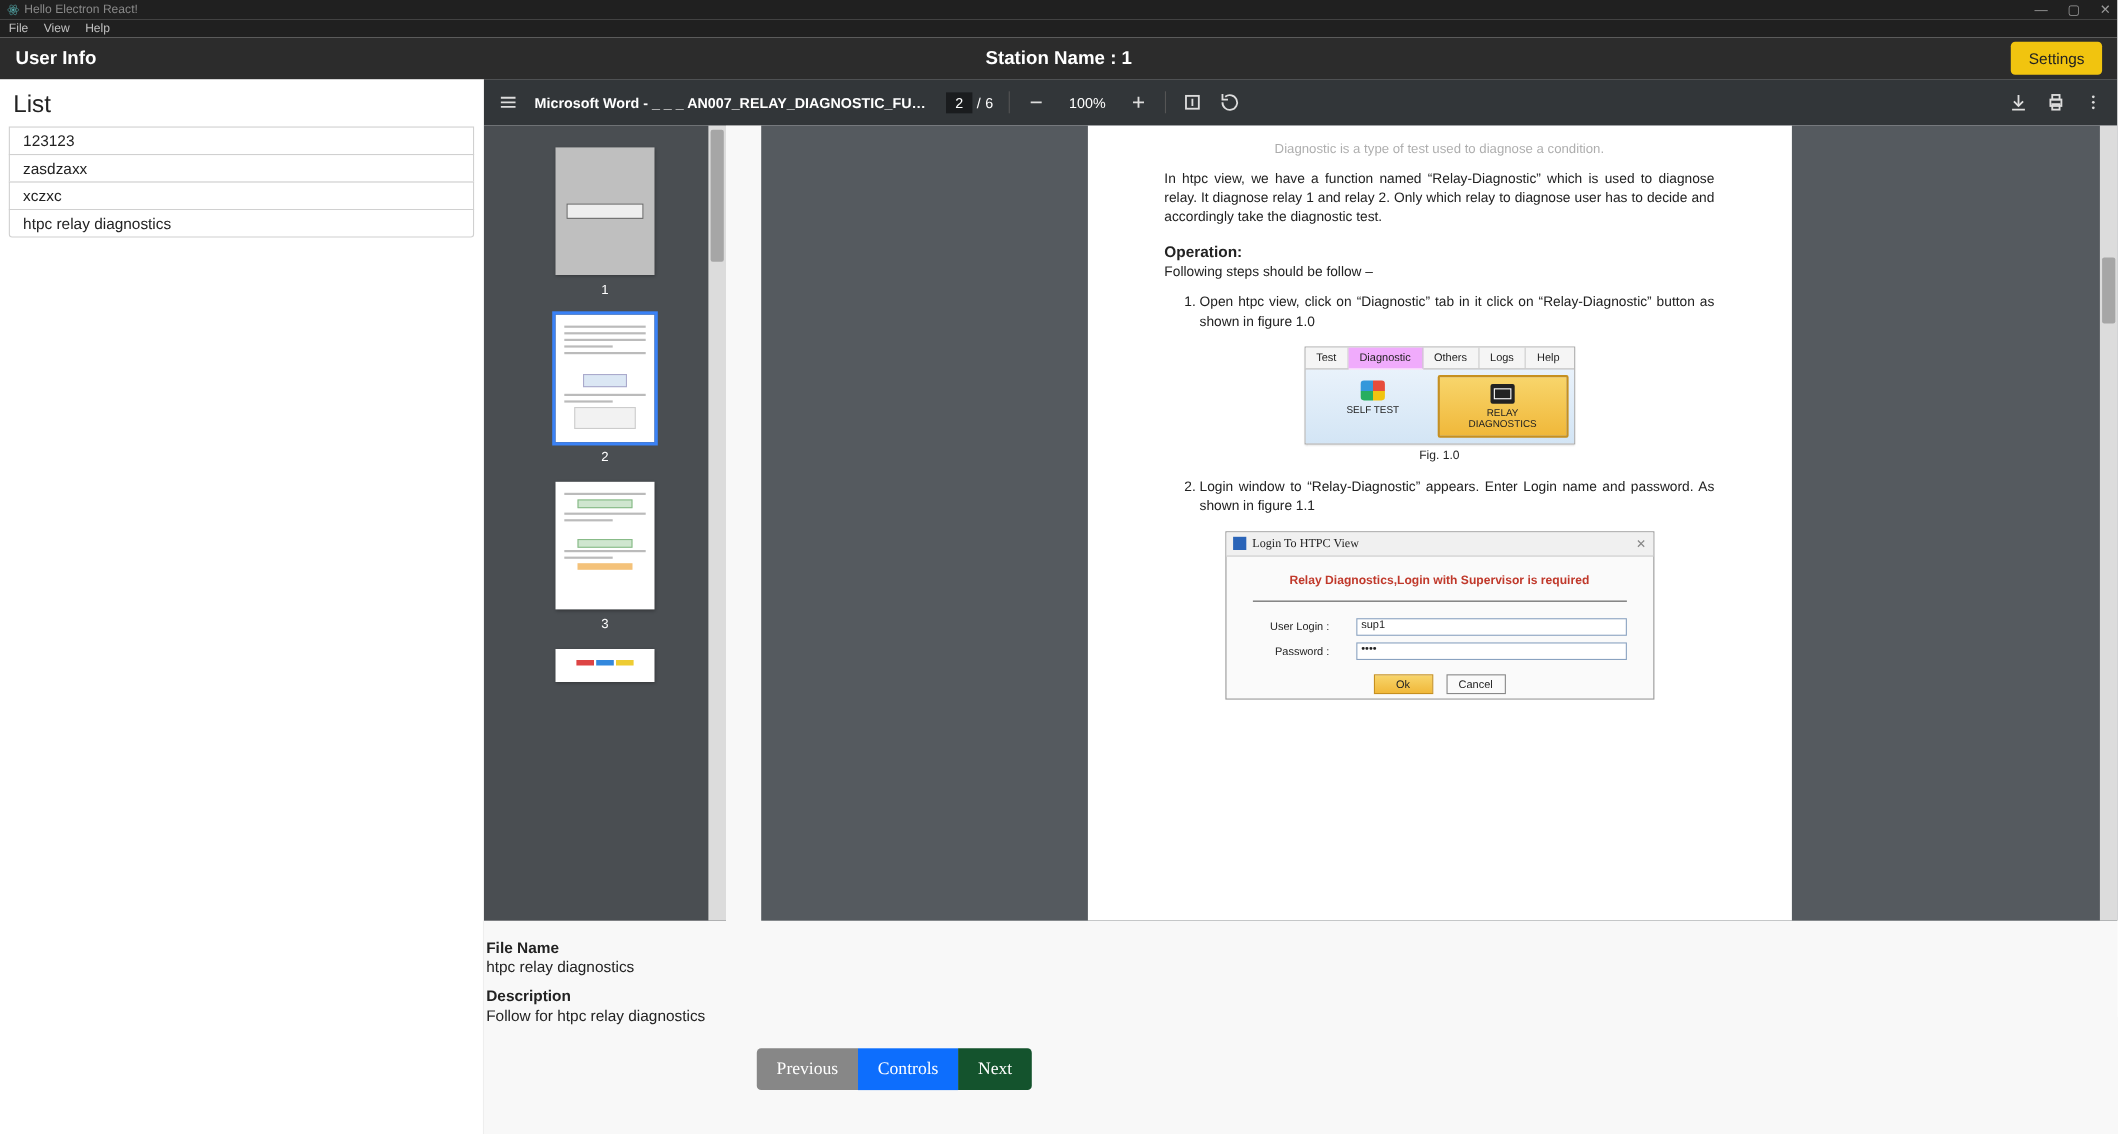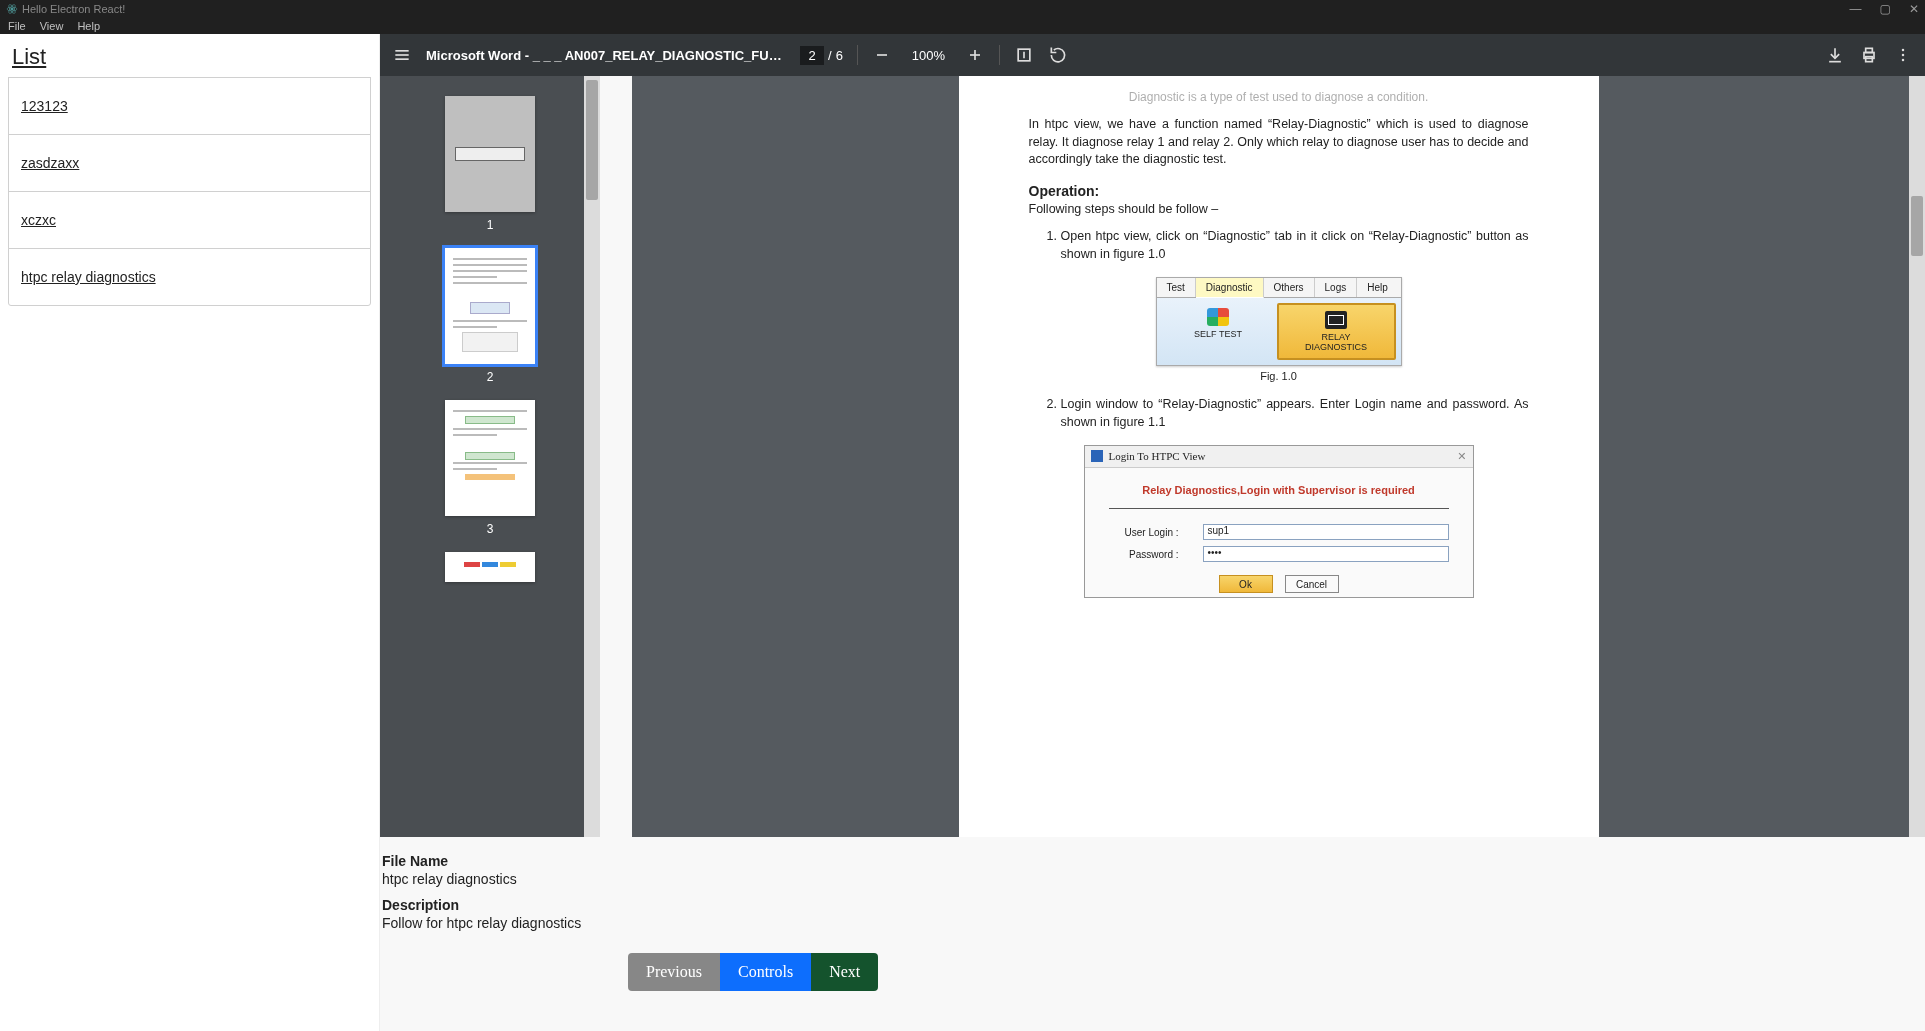--- a/index.html
+++ b/index.html
@@ -19,23 +19,23 @@
   
   .header { background: #2c2c2c; height: 38px; display: flex; align-items: center; color: #fff; padding: 0 14px; position: relative; }
   .header .user-info { font-size: 17px; font-weight: 600; }
   .header .station { position: absolute; left: 50%; transform: translateX(-50%); font-size: 17px; font-weight: 600; }
   .header .settings { margin-left: auto; background: #f1c40f; color: #222; border: none; padding: 7px 16px; border-radius: 4px; font-size: 14px; cursor: pointer; }
 
   
   .body { flex: 1; display: flex; background: #f8f8f8; min-height: 0; }
 
   
-  .sidebar-left { width: 380px; background: #fff; padding: 10px 8px; border-right: 1px solid #eee; text-decoration: underline; }
+  .sidebar-left { width: 440px; background: #fff; padding: 10px 8px; border-right: 1px solid #eee; }
   .list-title { font-size: 22px; margin: 0 0 8px 4px; }
-  .list-item { border: 1px solid #d0d0d0; padding: 20px 12px; font-size: 14px; background: #fff; margin-top: -1px; }
+  .list-item { border: 1px solid #d0d0d0; padding: 4px 12px; font-size: 14px; background: #fff; margin-top: -1px; }
   .list-item:first-of-type { border-top-left-radius: 3px; border-top-right-radius: 3px; margin-top:0;}
   .list-item:last-of-type { border-bottom-left-radius: 3px; border-bottom-right-radius: 3px; }
 
   
   .main { flex: 1; display: flex; flex-direction: column; min-width: 0; }
   .pdf-toolbar { background: #323639; color: #fff; height: 42px; display: flex; align-items: center; padding: 0 12px; gap: 14px; font-size: 13px; }
   .pdf-toolbar .tb-icon { width: 20px; height: 20px; display:inline-flex; align-items:center; justify-content:center; color:#ddd; cursor:pointer; }
   .pdf-toolbar .doc-title { max-width: 360px; white-space: nowrap; overflow: hidden; text-overflow: ellipsis; font-weight: 600; }
   .pdf-toolbar .page-label { display:flex; align-items:center; gap:4px;}
   .pdf-toolbar .page-current { background:#1a1c1e; width:24px; text-align:center; padding:2px 0; }
@@ -62,21 +62,21 @@
   .page { background: #fff; width: 640px; margin: 0 auto; padding: 14px 70px 20px; min-height: 100%; position: relative; }
   .page .cutoff{ color:#333; font-size:12px; text-align:center; margin-bottom:12px; opacity:.4; white-space:nowrap; overflow:hidden;}
   .page p { font-size: 12.5px; line-height: 1.4; margin-bottom: 14px; color:#222; text-align: justify;}
   .page .op-title { font-weight: 700; font-size: 14px; margin-bottom: 2px; }
   .page ol { margin: 10px 0 14px 0; padding-left: 32px; font-size: 12.5px; line-height:1.4; text-align: justify;}
   .page ol li { margin-bottom: 8px; }
 
   .mini-toolbar { width: 246px; margin: 8px auto 4px; border:1px solid #aaa; box-shadow: 0 1px 2px rgba(0,0,0,.2);}
   .mini-tabs { display:flex; background:#f5f5f5; border-bottom:1px solid #aaa; font-size:10px;}
   .mini-tabs span{ padding:4px 10px; border-right:1px solid #ccc;}
-  .mini-tabs span.active{ background:#fef9c3; border-bottom:1px solid #fff; margin-bottom:-1px;}
+  .mini-tabs span.active{ background:#f0abfc; border-bottom:1px solid #fff; margin-bottom:-1px;}
   .mini-body{ display:flex; background:linear-gradient(#e9f2fb,#d3e5f5); padding:4px;}
   .mini-btn{ flex:1; text-align:center; font-size:9px; padding:6px 4px; display:flex; flex-direction:column; align-items:center; gap:3px;}
   .mini-btn.sel{ background:linear-gradient(#f8d56b,#f0b83a); border:2px solid #c69020; border-radius:2px; margin:1px;}
   .mini-btn .ico{ width:22px; height:18px; }
   .self-ico{ background: conic-gradient(#e74c3c 0 90deg,#f1c40f 90deg 180deg,#27ae60 180deg 270deg,#3498db 270deg 360deg); border-radius:3px;}
   .relay-ico{ background:#222; border-radius:2px; display:flex; align-items:center; justify-content:center;}
   .relay-ico::after{ content:""; width:14px; height:8px; border:1px solid #fff;}
   .fig-label{ text-align:center; font-size:11px; margin-bottom:14px;}
 
   .login-box{ width:390px; margin:8px auto 0; border:1px solid #999; background:#fafafa; font-size:11px;}
@@ -128,20 +128,25 @@
       <span>✕</span>
     </div>
   </div>
 
   <div class="menubar">
     <span>File</span>
     <span>View</span>
     <span>Help</span>
   </div>
 
+  <div class="header">
+    <span class="user-info">User Info</span>
+    <span class="station">Station Name : 1</span>
+    <button class="settings">Settings</button>
+  </div>
 
   <div class="body">
     <div class="sidebar-left">
       <div class="list-title">List</div>
       <div class="list-item">123123</div>
       <div class="list-item">zasdzaxx</div>
       <div class="list-item">xczxc</div>
       <div class="list-item">htpc relay diagnostics</div>
     </div>
 

